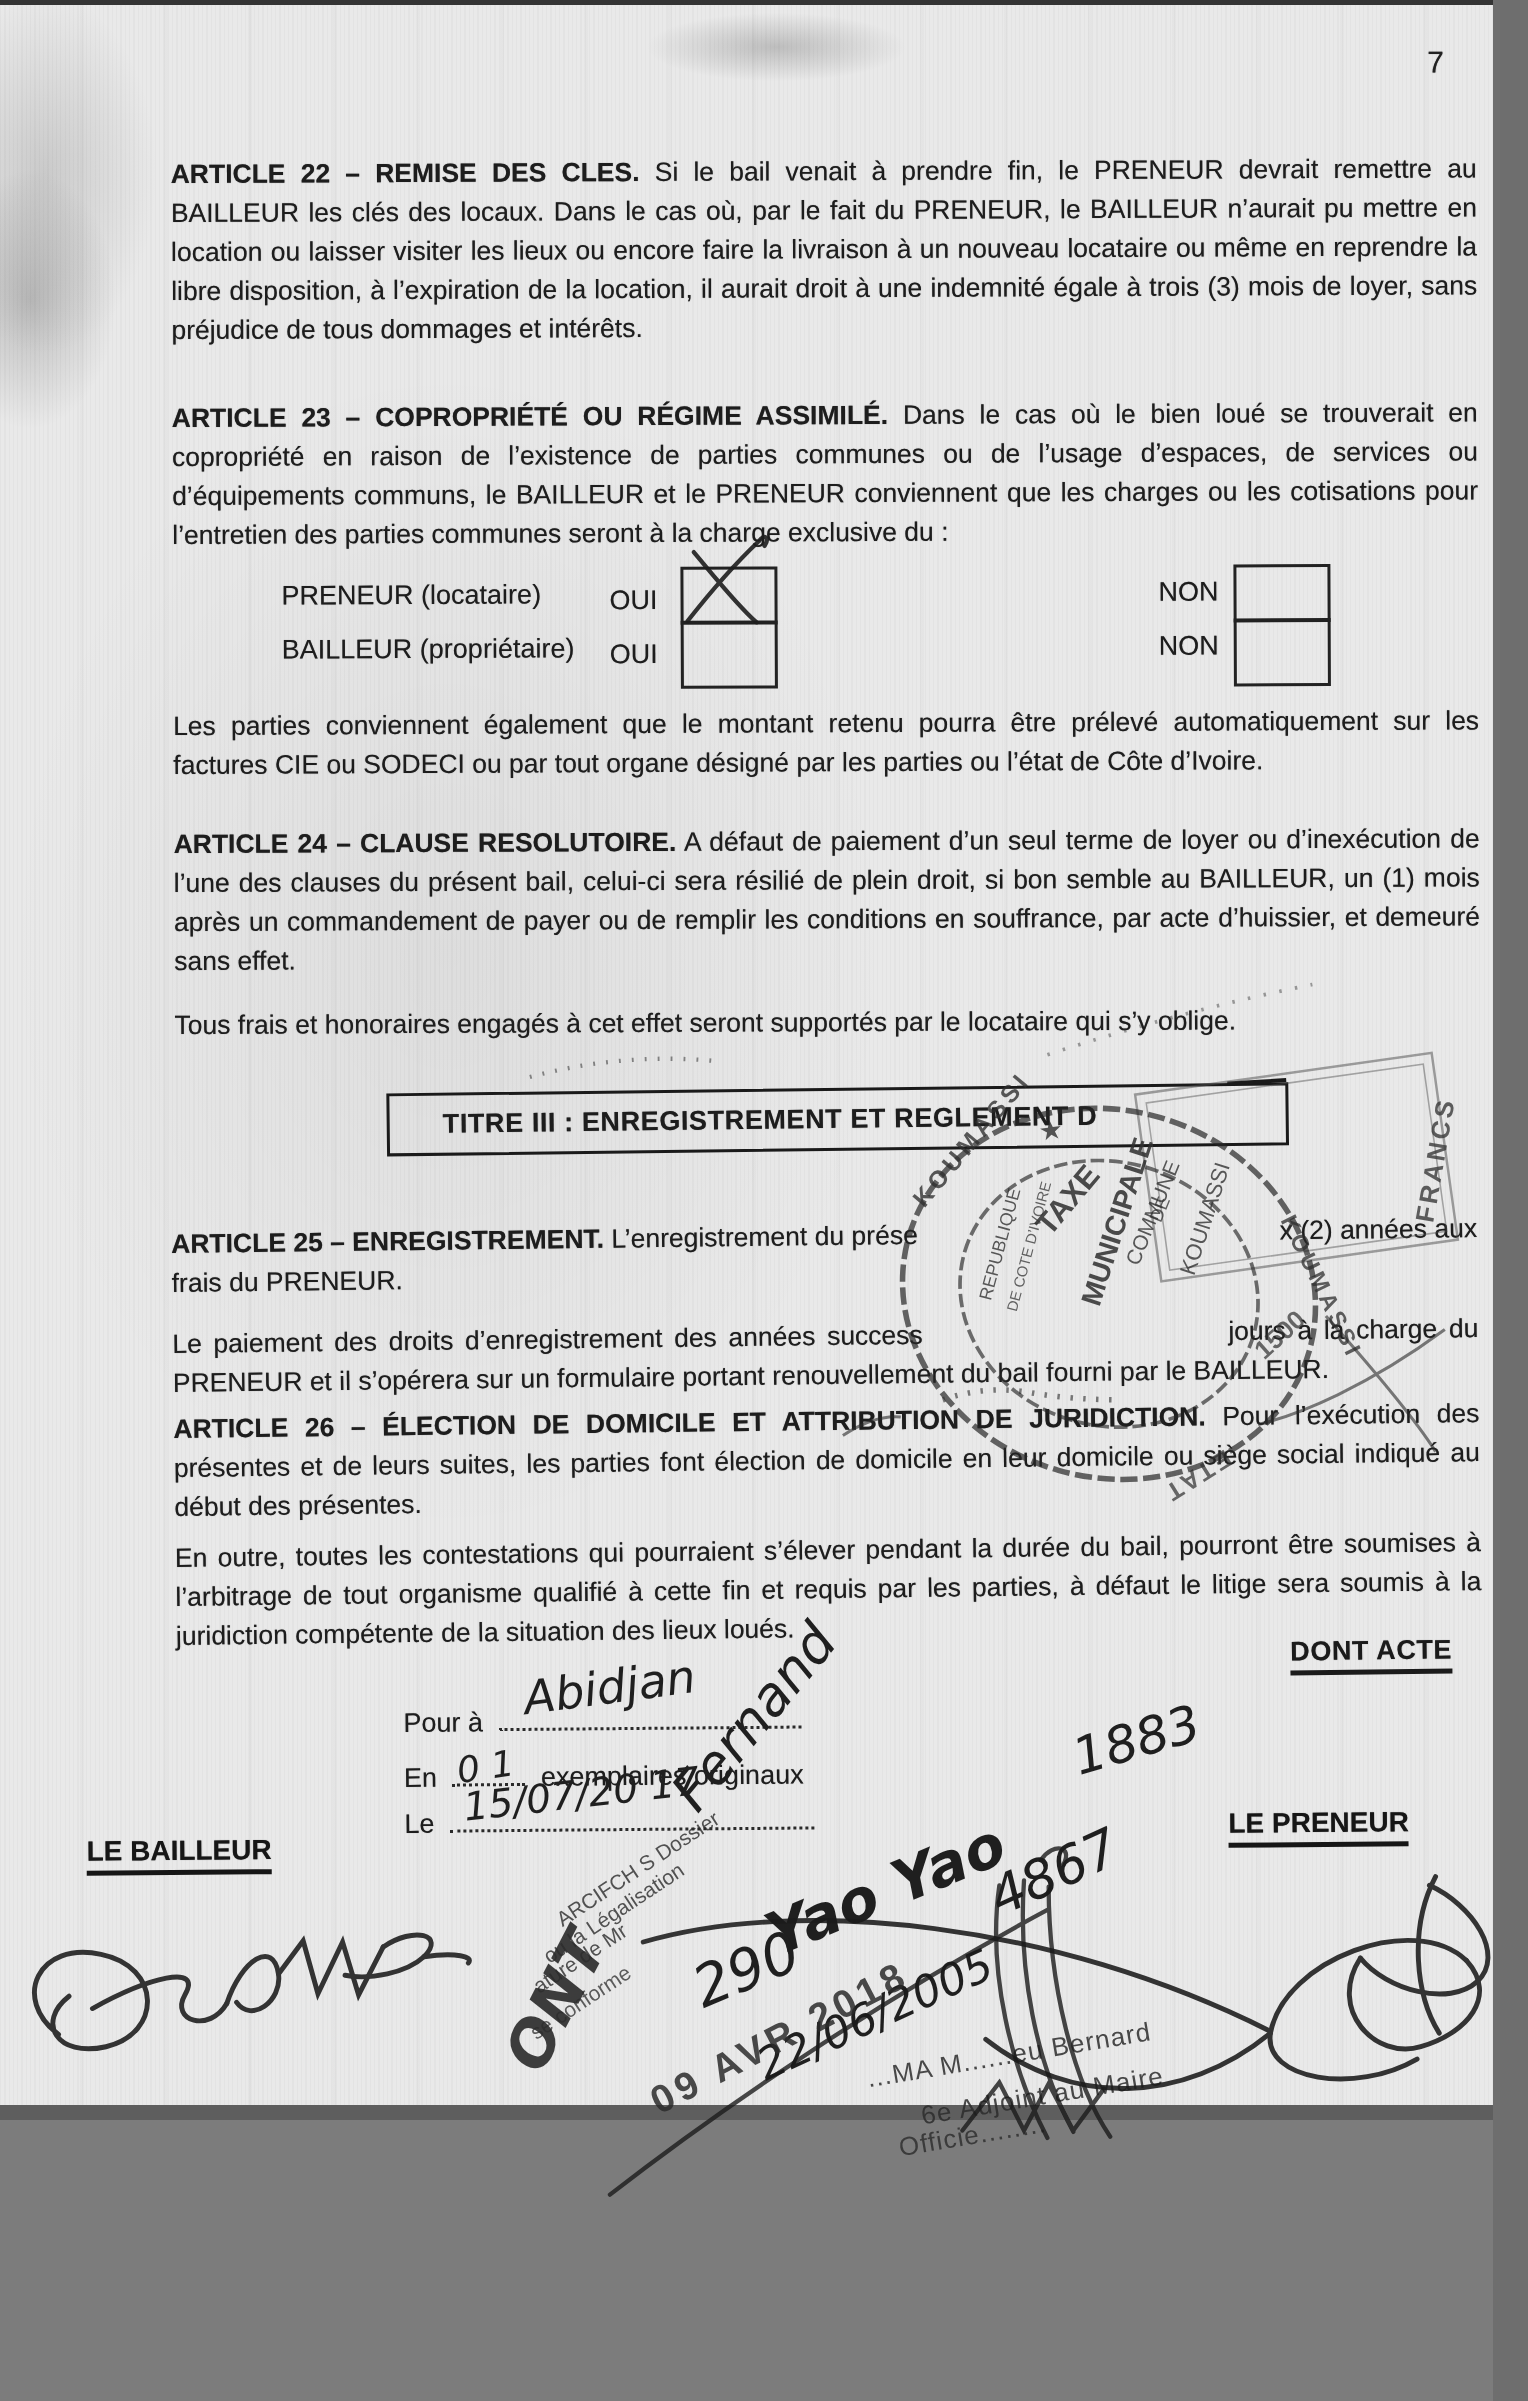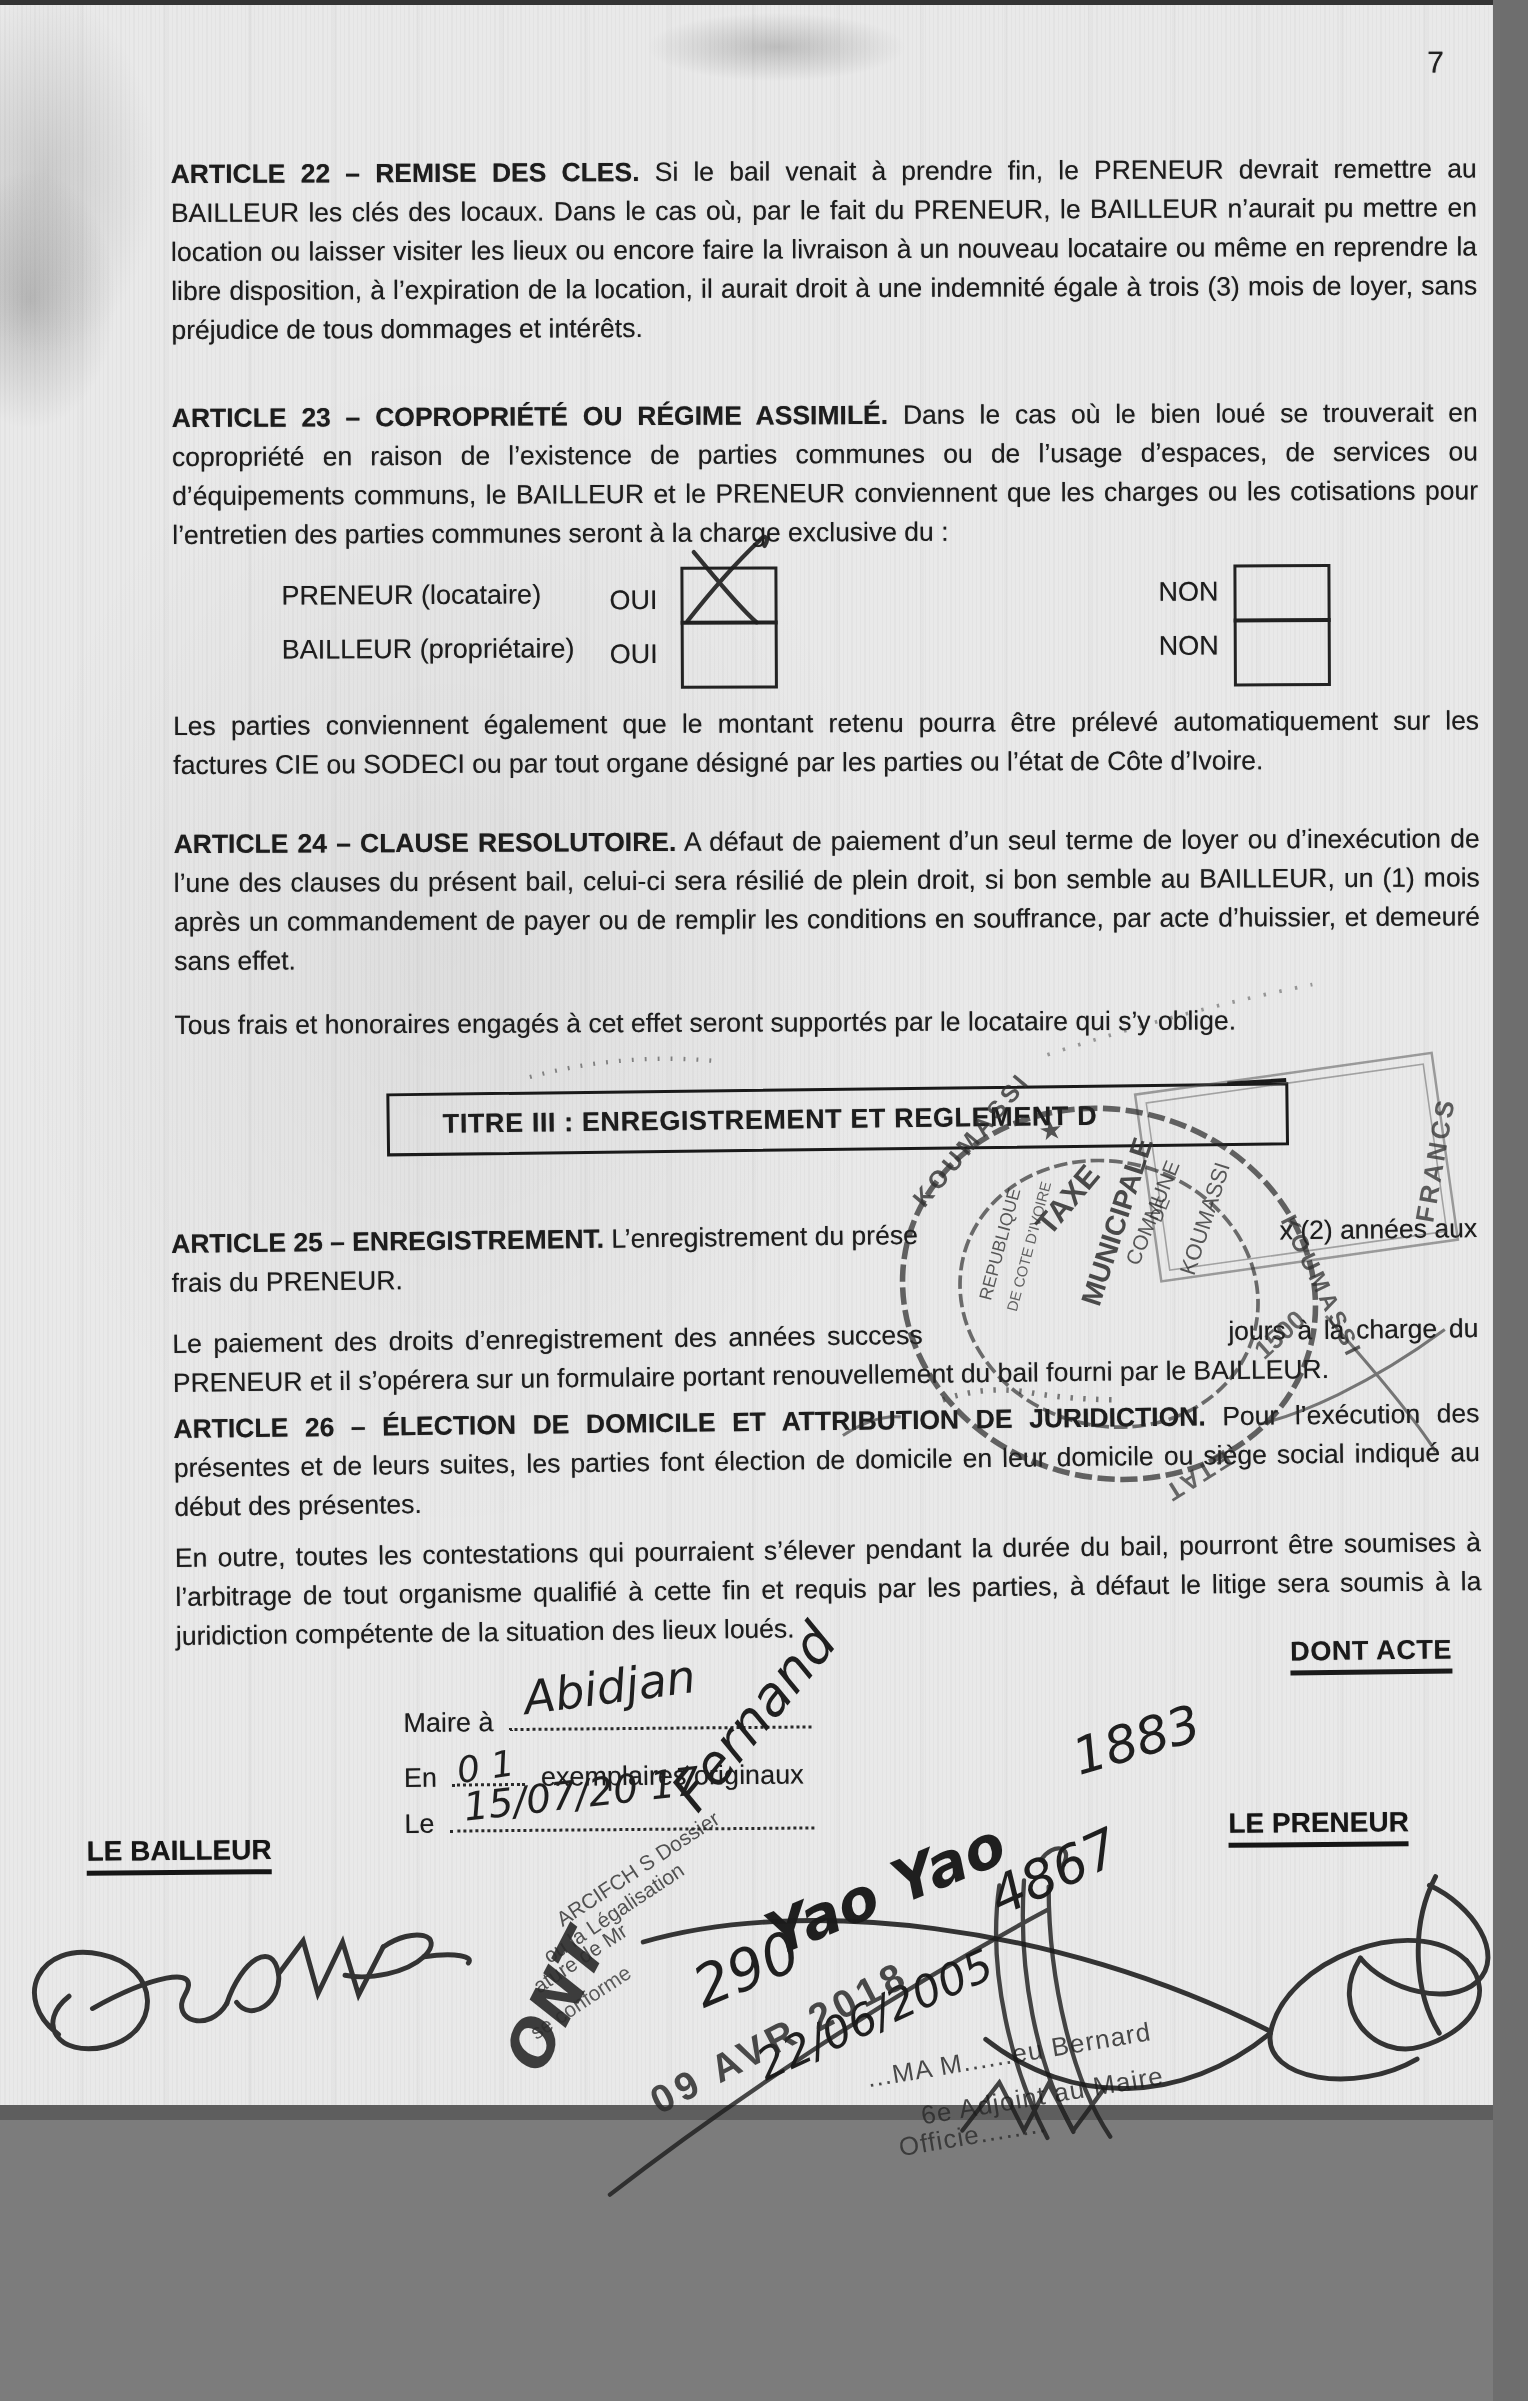--- a/index.html
+++ b/index.html
@@ -129,21 +129,21 @@
     </div>
 
     <div class="par" style="top:1539px;">En outre, toutes les contestations qui pourraient s’élever pendant la durée du bail, pourront être soumises à l’arbitrage de tout organisme qualifié à cette fin et requis par les parties, à défaut le litige sera soumis à la juridiction compétente de la situation des lieux loués.</div>
 
     <div class="dont">DONT ACTE</div>
   </div>
 
   <div class="abs" style="left:0;top:0;width:1528px;height:2401px;transform:rotate(-.5deg);transform-origin:173px 1787px;">
 
     <div class="closeline" style="top:1706px;">
-      <span>Maire à</span>
+      <span>Pour à</span>
       <span class="dots" style="width:302px;margin-left:8.6px;"></span>
     </div>
     <div class="hand" style="left:524px;top:1664px;font-size:46px;transform:rotate(-7deg);">Abidjan</div>
 
     <div class="closeline" style="top:1761px;">
       <span>En</span>
       <span class="dots" style="width:73px;margin-left:7.4px;margin-right:8.6px;"></span>
       <span>exemplaires originaux</span>
     </div>
     <div class="hand" style="left:457px;top:1749px;font-size:36px;transform:rotate(-8deg);">0 1</div>

